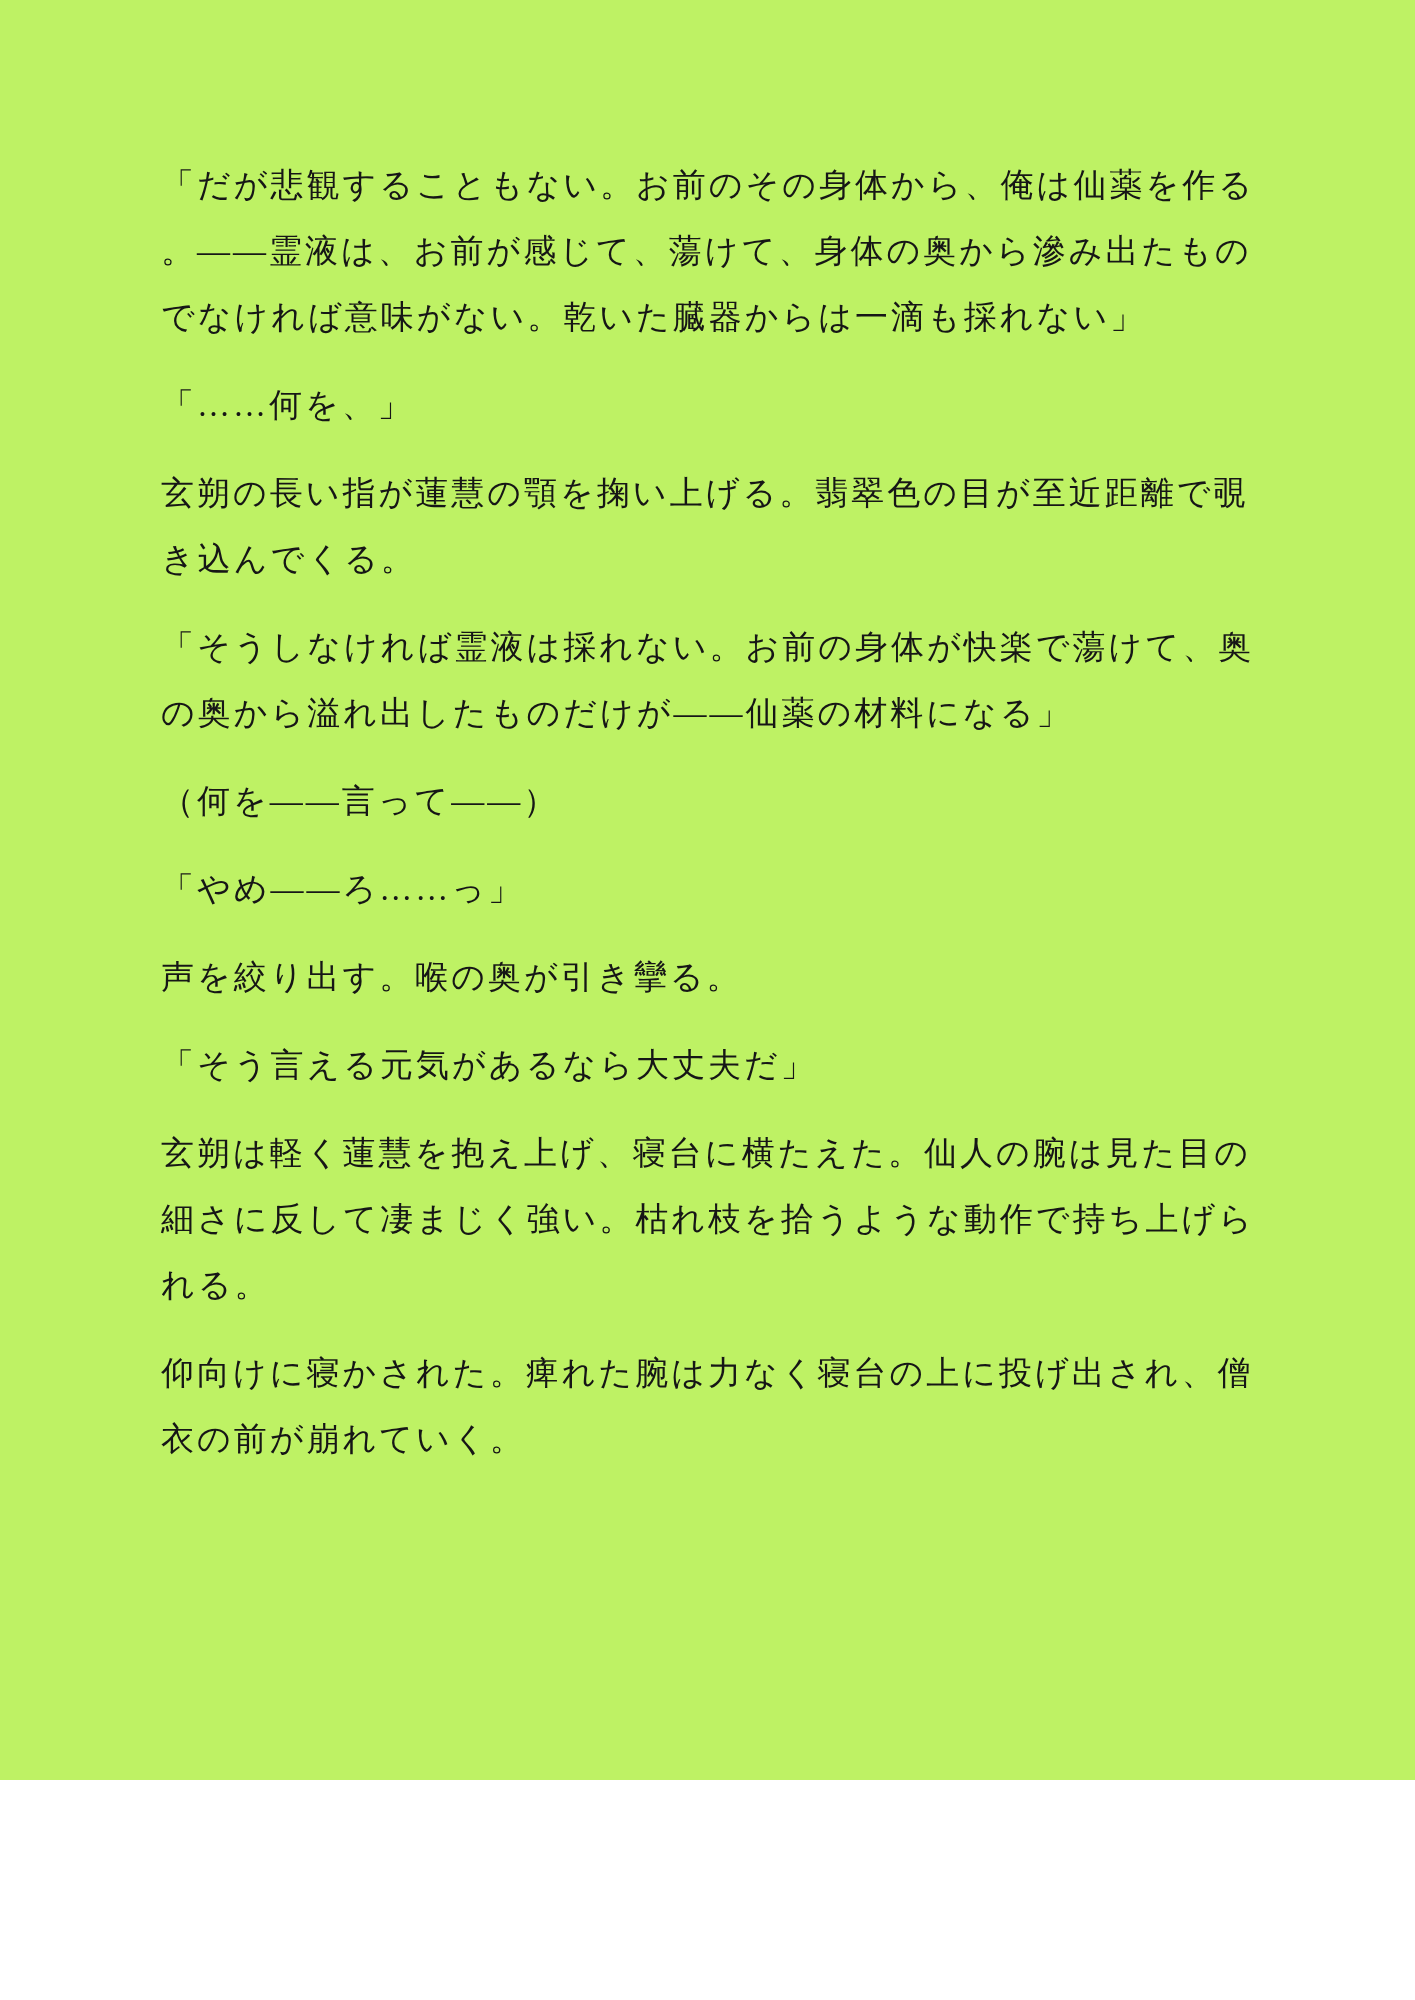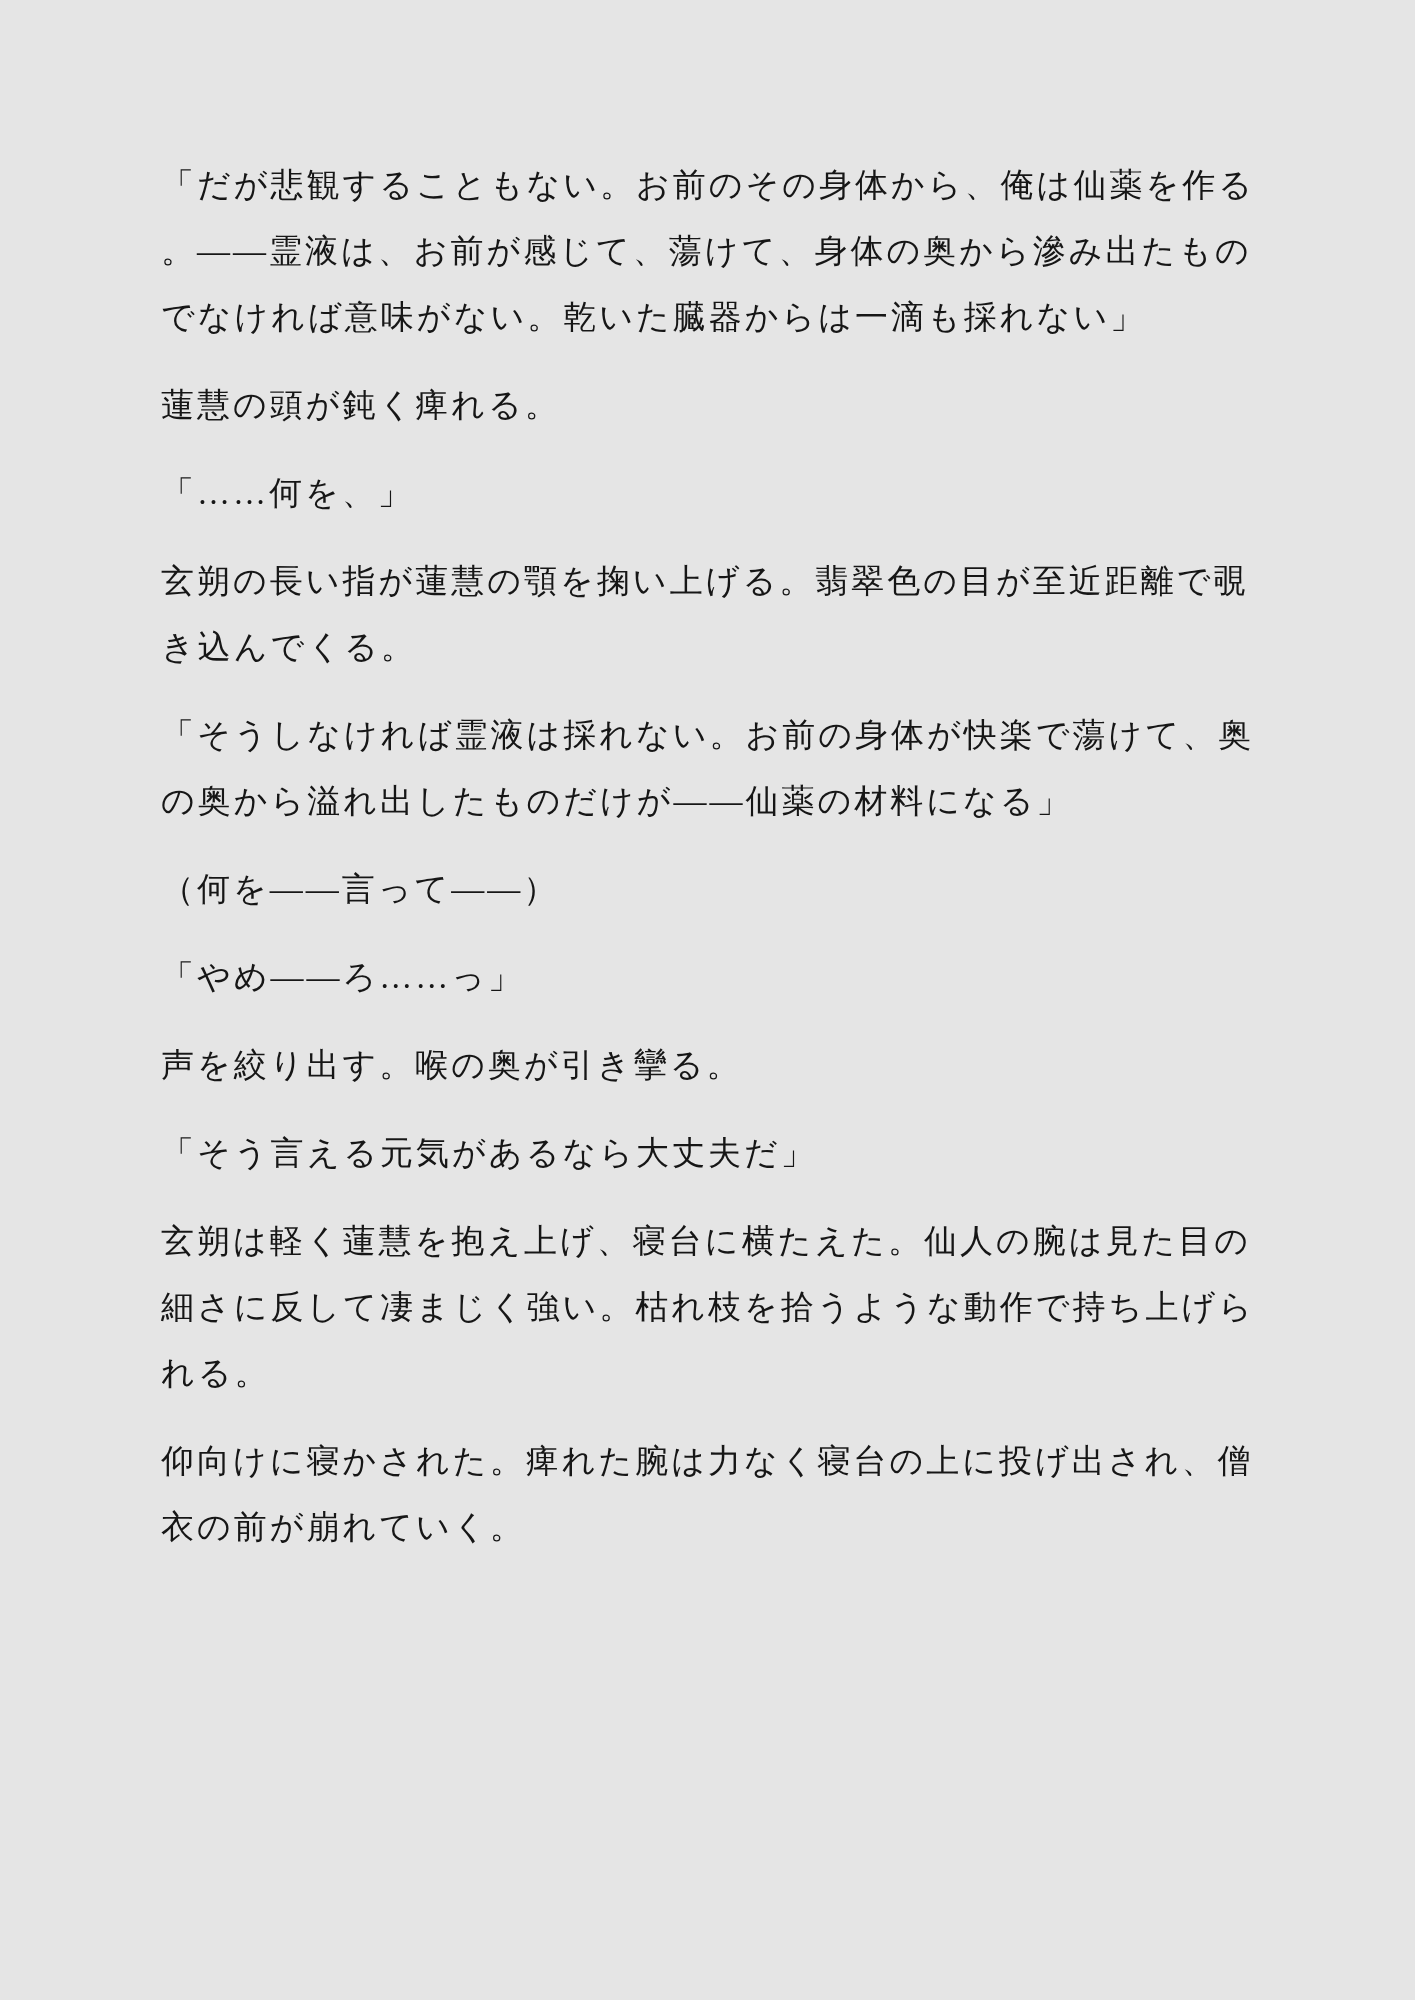--- a/index.html
+++ b/index.html
@@ -8,43 +8,42 @@
   }
   body {
     width: 1415px;
     height: 2000px;
     background: #ffffff;
     overflow: hidden;
   }
   .page {
     box-sizing: border-box;
     width: 1415px;
-    height: 2000px;
+    height: 1780px;
     padding: 152px 76px 0 161px;
-    background: #e5e5e5;
+    background: #bef264;
   }
   .para {
     font-family: "Liberation Serif", "DejaVu Serif", serif;
     font-size: 33px;
     line-height: 66px;
     letter-spacing: 3px;
     color: #161616;
     text-align: left;
     white-space: pre-line;
     margin: 0 0 22px 0;
   }
 </style>
 </head>
 <body>
 
 <main class="page">
   <p class="para">「だが悲観することもない。お前のその身体から、俺は仙薬を作る
 。——霊液は、お前が感じて、蕩けて、身体の奥から滲み出たもの
 でなければ意味がない。乾いた臓器からは一滴も採れない」</p>
-  <p class="para">蓮慧の頭が鈍く痺れる。</p>
   <p class="para">「……何を、」</p>
   <p class="para">玄朔の長い指が蓮慧の顎を掬い上げる。翡翠色の目が至近距離で覗
 き込んでくる。</p>
   <p class="para">「そうしなければ霊液は採れない。お前の身体が快楽で蕩けて、奥
 の奥から溢れ出したものだけが——仙薬の材料になる」</p>
   <p class="para">（何を——言って——）</p>
   <p class="para">「やめ——ろ……っ」</p>
   <p class="para">声を絞り出す。喉の奥が引き攣る。</p>
   <p class="para">「そう言える元気があるなら大丈夫だ」</p>
   <p class="para">玄朔は軽く蓮慧を抱え上げ、寝台に横たえた。仙人の腕は見た目の

